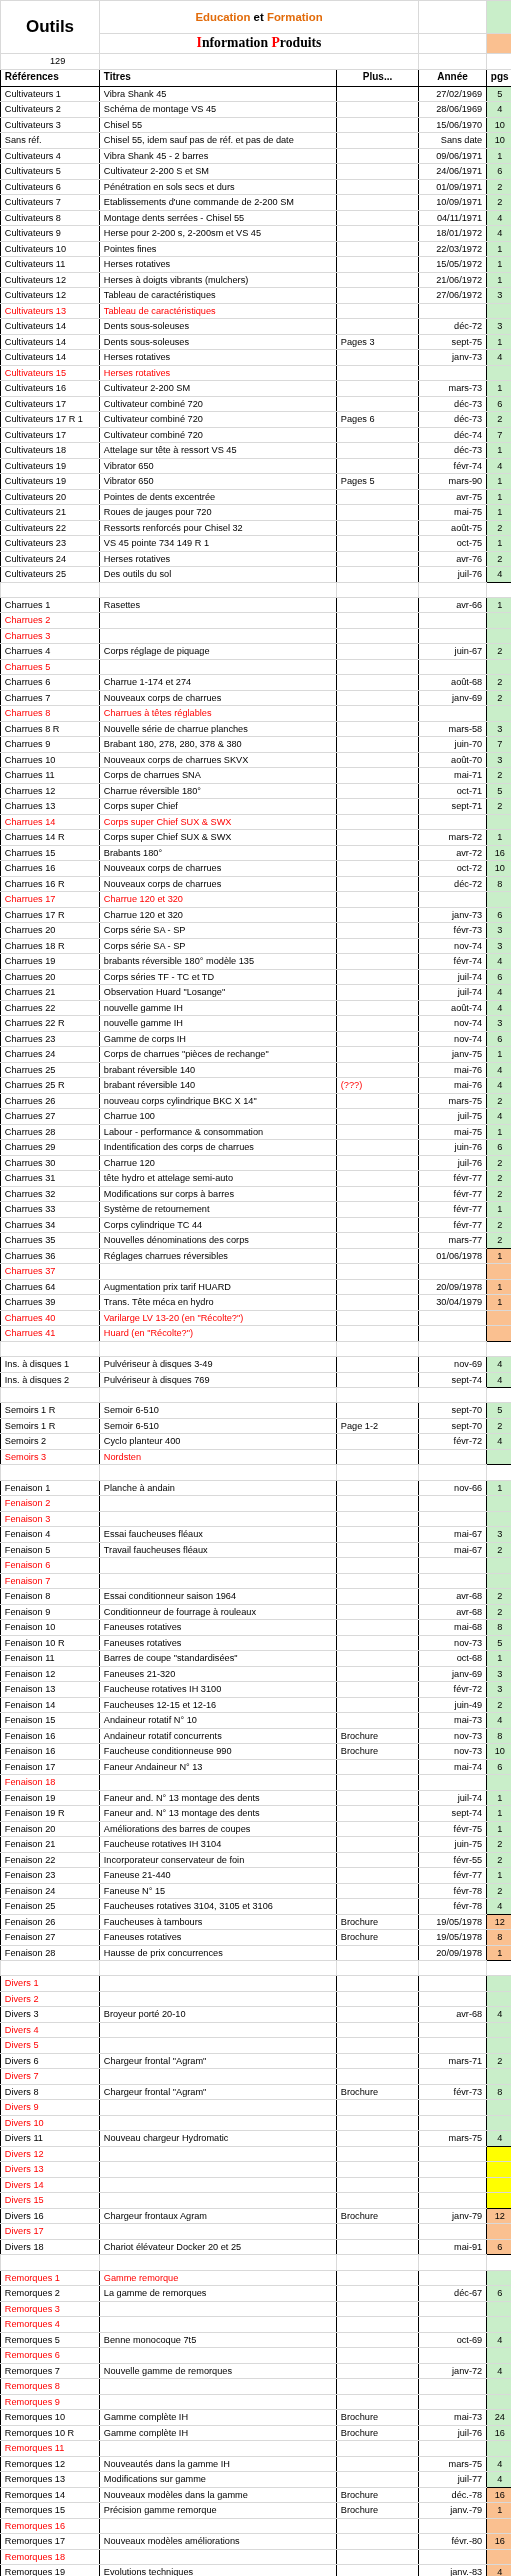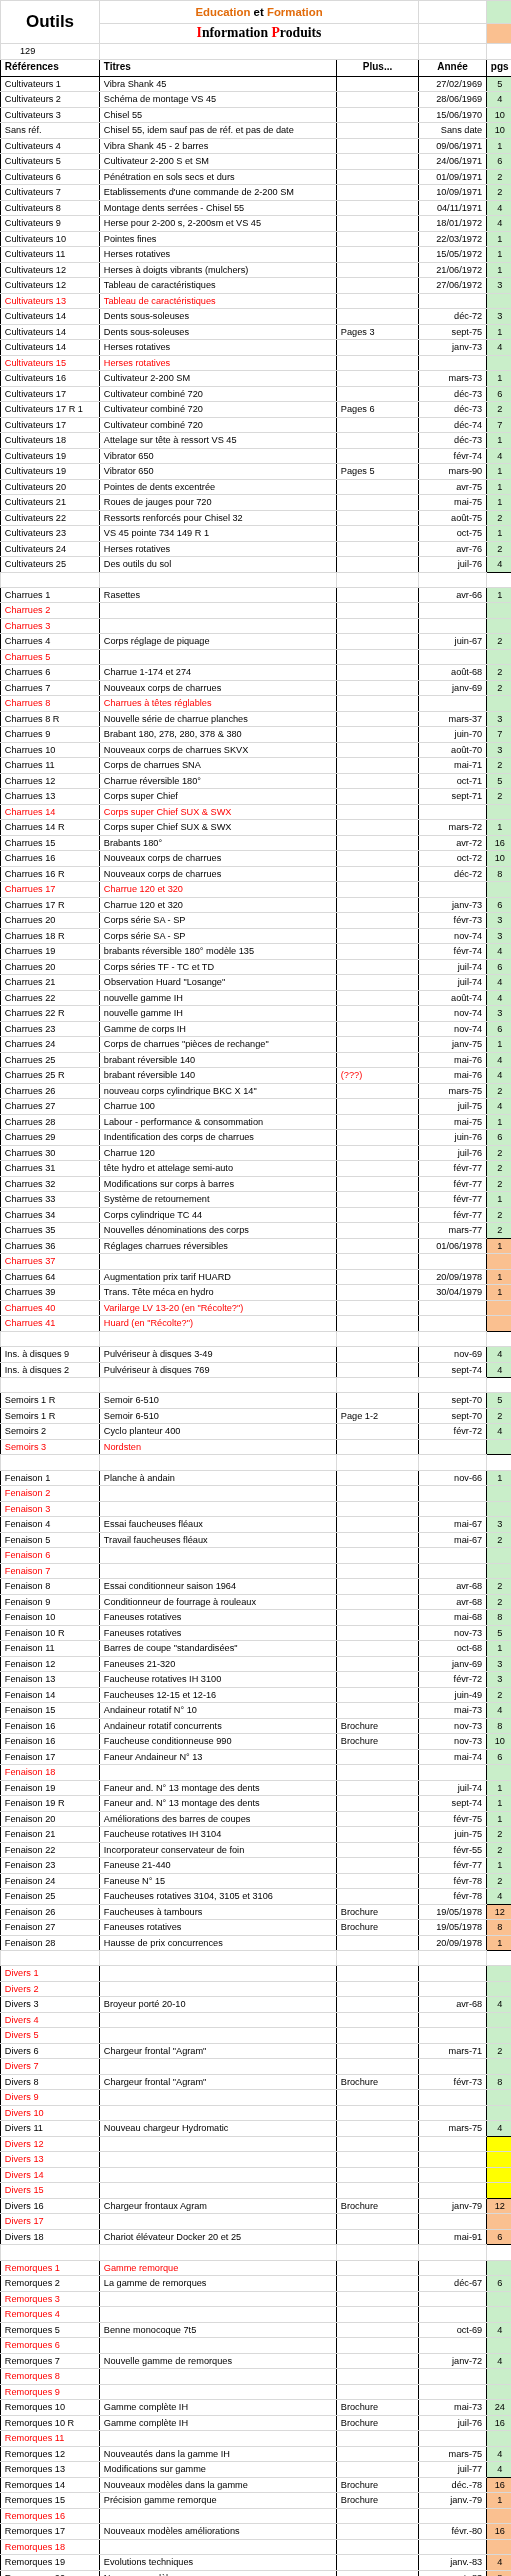--- a/index.html
+++ b/index.html
@@ -6,21 +6,21 @@
   body{width:512px;font-family:"Liberation Sans","DejaVu Sans",sans-serif;color:#000;}
   table{border-collapse:collapse;table-layout:fixed;width:512px;}
   td{height:15.3px;box-sizing:border-box;padding:0 3.8px;font-size:9.2px;line-height:14.5px;
      white-space:nowrap;overflow:hidden;vertical-align:middle;}
   
   tr.toprow td{border:0.8px solid #D9D9D9;}
   .outils-cell{font-size:17px;font-weight:bold;text-align:center;}
   .title-cell{text-align:center;font-weight:bold;}
   .title1{font-size:11.4px;}
   .title2{font-family:"Liberation Serif","DejaVu Serif",serif;font-size:13.7px;}
-  .count-cell{padding-left:19px;}
+  .count-cell{text-align:center;padding-left:19px;}
   
   tr.colhead td{border-top:0.8px solid #000;border-bottom:1.5px solid #000;
      border-right:0.8px solid #000;font-weight:bold;font-size:10px;height:17px;}
   tr.colhead td:first-child{border-left:0.8px solid #000;}
   tr.colhead td.cntr{text-align:center;}
   tr.colhead td:last-child{border-right:none;}
   
   tr.data td{border-right:0.8px solid #000;border-bottom:0.8px solid #D9D9D9;}
   tr.data td:first-child{border-left:0.8px solid #000;}
   tr.data td:last-child{border-right:none;}
@@ -39,21 +39,21 @@
 
 <table>
   <colgroup>
     <col style="width:99px">
     <col style="width:237px">
     <col style="width:82px">
     <col style="width:68px">
     <col style="width:26px">
   </colgroup>
   <tbody>
-    <tr class="toprow" style="height:23px">
+    <tr class="toprow" style="height:33px">
       <td class="outils-cell" rowspan="2">Outils</td>
       <td class="title-cell title1" colspan="2"><span style="color: rgb(226, 107, 10);">Education</span><span style="color: rgb(0, 0, 0);"> et </span><span style="color: rgb(226, 107, 10);">Formation</span></td>
       <td></td>
       <td class="bg-green"></td>
     </tr>
     <tr class="toprow" style="height:20px">
       <td class="title-cell title2" colspan="2"><span style="color: rgb(255, 0, 0);">I</span><span style="color: rgb(0, 0, 0);">nformation </span><span style="color: rgb(255, 0, 0);">P</span><span style="color: rgb(0, 0, 0);">roduits</span></td>
       <td></td>
       <td class="bg-orange"></td>
     </tr>
@@ -356,21 +356,21 @@
         <td class="c-ref">Charrues 8</td>
         <td class="c-title">Charrues à têtes réglables</td>
         <td class="c-plus"></td>
         <td class="c-year"></td>
         <td class="c-pgs bg-green" style="border-left: 0.8px solid rgb(0, 0, 0);"></td>
       </tr>
       <tr class="data">
         <td class="c-ref">Charrues 8 R</td>
         <td class="c-title">Nouvelle série de charrue planches</td>
         <td class="c-plus"></td>
-        <td class="c-year">mars-37</td>
+        <td class="c-year">mars-58</td>
         <td class="c-pgs bg-green" style="border-left: 0.8px solid rgb(0, 0, 0);">3</td>
       </tr>
       <tr class="data">
         <td class="c-ref">Charrues 9</td>
         <td class="c-title">Brabant 180, 278, 280, 378 &amp; 380</td>
         <td class="c-plus"></td>
         <td class="c-year">juin-70</td>
         <td class="c-pgs bg-green" style="border-left: 0.8px solid rgb(0, 0, 0);">7</td>
       </tr>
       <tr class="data">
@@ -640,21 +640,21 @@
         <td class="c-pgs bg-orange" style="border-left: 0.8px solid rgb(0, 0, 0); border-bottom: 0.8px solid rgb(0, 0, 0);"></td>
       </tr>
       <tr class="sep">
         <td></td>
         <td></td>
         <td></td>
         <td></td>
         <td></td>
       </tr>
       <tr class="data">
-        <td class="c-ref">Ins. à disques 9</td>
+        <td class="c-ref">Ins. à disques 1</td>
         <td class="c-title">Pulvériseur à disques 3-49</td>
         <td class="c-plus"></td>
         <td class="c-year">nov-69</td>
         <td class="c-pgs bg-green" style="border-left: 0.8px solid rgb(0, 0, 0); border-top: 0.8px solid rgb(0, 0, 0);">4</td>
       </tr>
       <tr class="data">
         <td class="c-ref">Ins. à disques 2</td>
         <td class="c-title">Pulvériseur à disques 769</td>
         <td class="c-plus"></td>
         <td class="c-year">sept-74</td>

